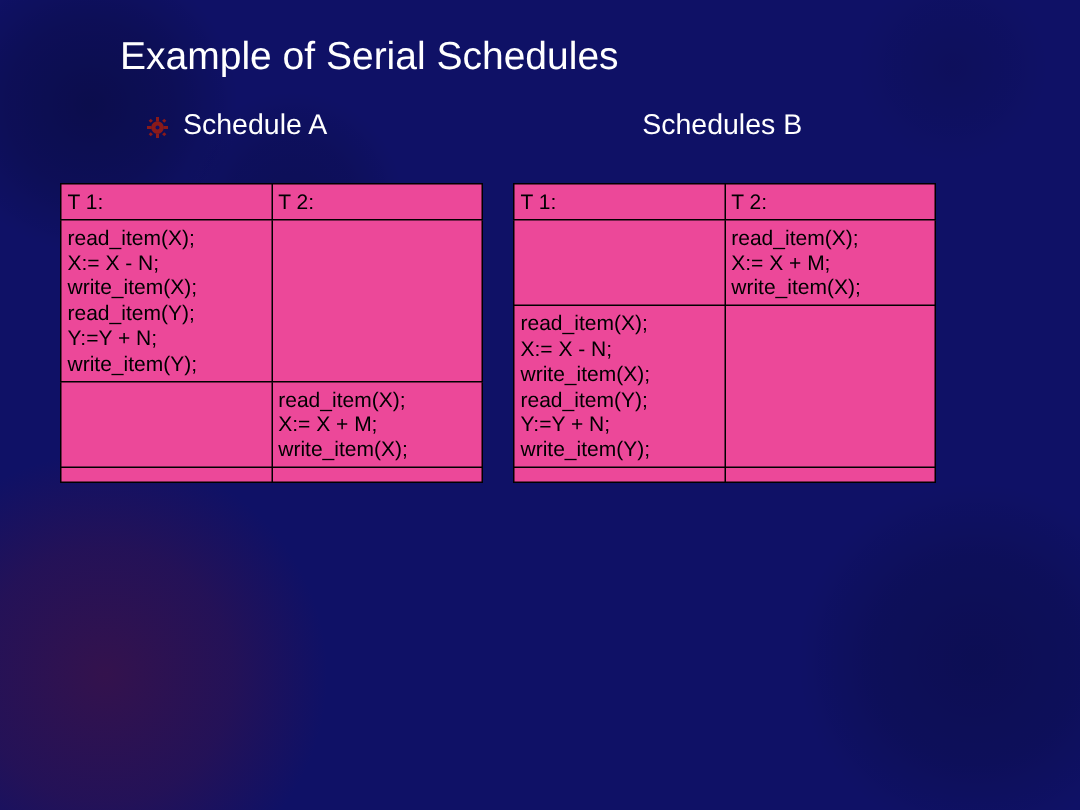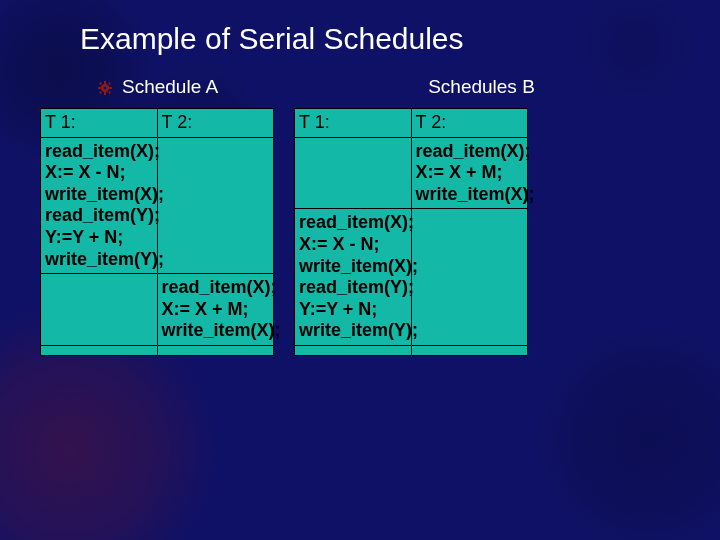--- a/index.html
+++ b/index.html
@@ -33,68 +33,68 @@
     background: radial-gradient(circle, rgba(0,0,0,0.1) 0%, rgba(0,0,0,0.05) 40%, rgba(0,0,0,0) 70%); }
 
   .slide {
     position: relative;
     z-index: 1;
     padding: 22px 60px 0 80px;
     color: #fff;
     height: 100%;
   }
   .title {
-    font-size: 30px;
+    font-size: 26px;
     font-weight: 400;
     color: #ffffff;
     margin-bottom: 20px;
   }
   .labels {
     display: flex;
     align-items: center;
     gap: 210px;
     margin-left: 18px;
-    margin-bottom: 10px;
+    margin-bottom: 27px;
     font-size: 19px;
   }
   .label-a { display: flex; align-items: center; gap: 12px; }
   .bullet {
     width: 12px; height: 12px;
     display: inline-block;
     position: relative;
   }
   .bullet svg { display: block; }
 
   .tables {
     display: flex;
     gap: 20px;
     margin-left: -40px;
   }
   table.sched {
-    background: #14b8a6;
+    background: #ec4899;
     color: #000000;
     border-collapse: collapse;
     font-family: Arial, Helvetica, sans-serif;
-    font-size: 18px;
+    font-size: 14px;
     line-height: 1.2;
-    width: 234px;
+    width: 282px;
     table-layout: fixed;
   }
   table.sched th, table.sched td {
     border: 1px solid #000;
     vertical-align: top;
     text-align: left;
     padding: 3px 4px 3px 4px;
     font-weight: 400;
   }
   table.sched tr.hdr td {
     font-weight: 400;
     border-bottom: 1px solid #000;
   }
-  .cell-lines { white-space: pre; font-family: Arial, Helvetica, sans-serif; font-weight: bold; }
+  .cell-lines { white-space: pre; font-family: Arial, Helvetica, sans-serif; }
 </style>
 </head>
 <body>
 
 <div class="gear gear-a"></div>
 <div class="gear gear-b"></div>
 <div class="gear gear-c"></div>
 <div class="gear gear-d"></div>
 <div class="gear gear-e"></div>
 

